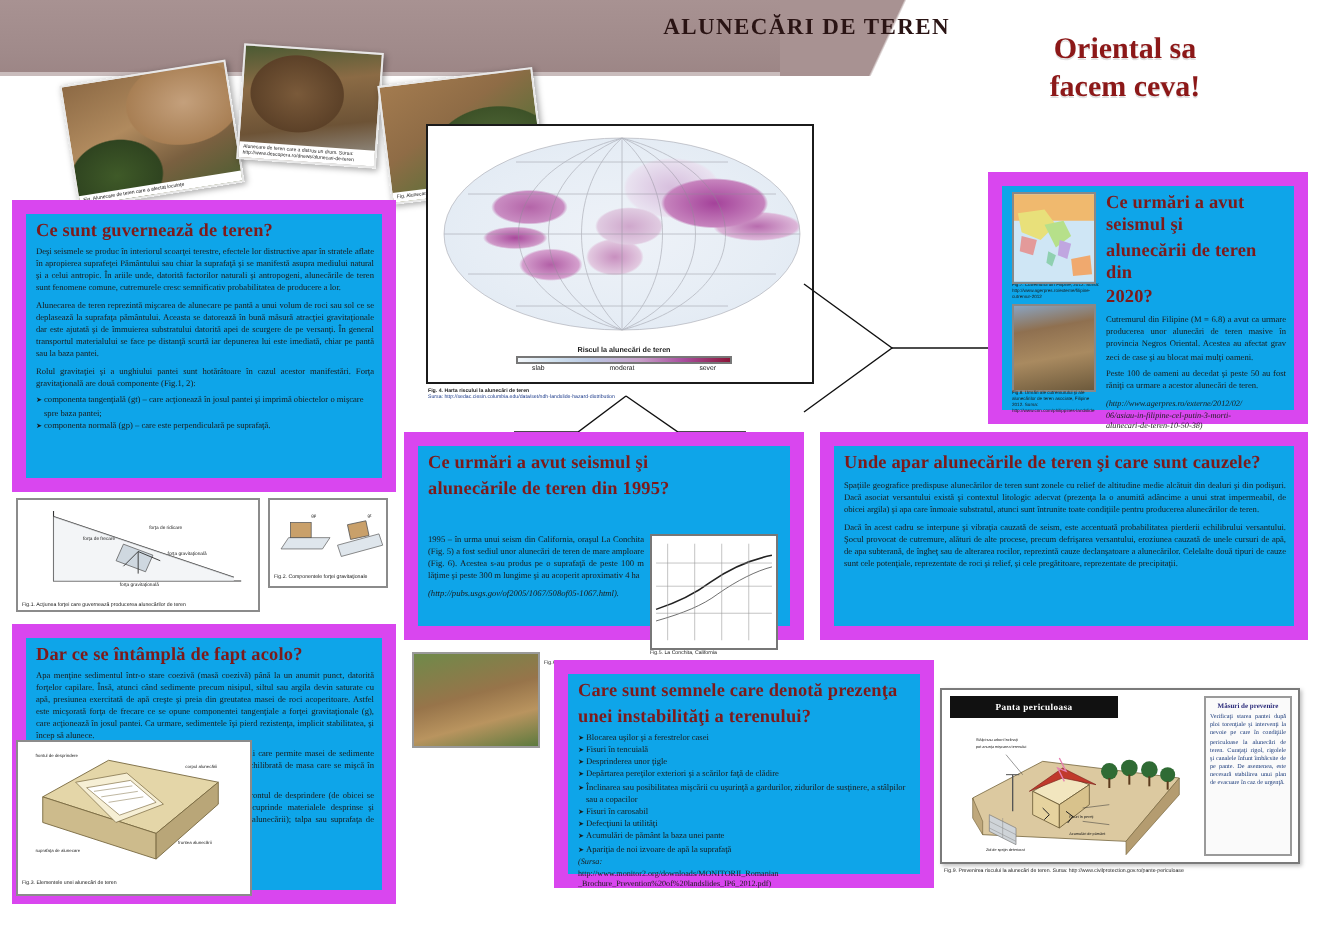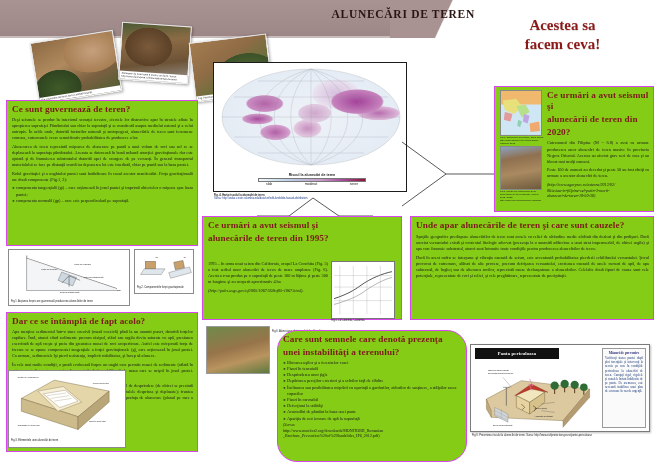--- a/index.html
+++ b/index.html
@@ -38,22 +38,22 @@
   }
   .slogan{
     position:absolute; right:10px; top:16px; width:175px;
     text-align:center; color:#8c1818; font-weight:bold;
     font-size:15px; line-height:1.25; font-family:"Liberation Serif", serif;
     text-shadow:0 1px 0 rgba(0,0,0,.12);
   }
 
   
   .box{
-    position:absolute; background:#84cc16;
-    border:1px solid #d946ef;
+    position:absolute; background:#0ea5e9;
+    border:7px solid #d946ef;
     padding:3px 4px 14px 5px;
   }
   h2.bt{
     margin:0 0 2px 0; font-size:9.2px; font-weight:bold; color:#7d1a1a;
     line-height:1.18; letter-spacing:.1px;
   }
   p.bp{
     margin:0 0 2.5px 0; font-size:4.3px; line-height:1.42; color:#1a1a1a;
     text-align:justify; text-justify:inter-word;
   }
@@ -155,21 +155,21 @@
 </head>
 <body>
 
 <div class="poster">
 
   <div class="header-band"></div>
   <div class="header-wedge2"></div>
   <div class="header-wedge"></div>
   <div class="poster-title">ALUNECĂRI  DE TEREN</div>
   <div class="slogan">
-    <div>Acestea sa</div>
+    <div>Oriental sa</div>
     <div>facem ceva!</div>
   </div>
 
   <div class="photo photo-shadow p1">
     <div class="cap">Fig. Alunecare de teren care a afectat locuinţe</div>
   </div>
   <div class="photo photo-shadow p2">
     <div class="cap">Alunecare de teren care a distrus un drum. Sursa: http://www.descopera.ro/dnews/alunecari-de-teren</div>
   </div>
   <div class="photo photo-shadow p3">
@@ -332,21 +332,21 @@
       </div>
     </div>
   </div>
 
   <div class="box" style="left:410px; top:216px; width:244px; height:104px;">
     <h2 class="bt" style="margin-bottom:3px">Unde apar alunecările de teren şi care sunt cauzele?</h2>
     <p class="bp">Spaţiile geografice predispuse alunecărilor de teren sunt zonele cu relief de altitudine medie alcătuit din dealuri şi din podişuri.  Dacă asociat versantului există şi contextul litologic adecvat  (prezenţa la o anumită adâncime a unui strat impermeabil, de obicei argila) şi apa care înmoaie substratul, atunci sunt întrunite toate condiţiile pentru producerea alunecărilor de teren.</p>
     <p class="bp last">Dacă în acest cadru se interpune şi vibraţia cauzată de seism, este accentuată probabilitatea pierderii echilibrului versantului. Şocul provocat de cutremure, alături de alte procese, precum defrişarea versantului, eroziunea cauzată de unele cursuri de apă, de apa subterană, de îngheţ sau de alterarea rocilor, reprezintă cauze declanşatoare a alunecărilor. Celelalte două tipuri de cauze sunt cele potenţiale, reprezentate de roci şi relief, şi cele pregătitoare, reprezentate de precipitaţii.</p>
   </div>
 
-  <div class="box" style="left:277px; top:330px; width:190px; height:132px;border-radius:20px;">
+  <div class="box" style="left:277px; top:330px; width:190px; height:114px;">
     <h2 class="bt">Care sunt semnele care denotă prezenţa</h2>
     <h2 class="bt" style="margin-bottom:2px">unei instabilităţi a terenului?</h2>
     <ul class="bullets">
       <li>Blocarea uşilor şi a ferestrelor casei</li>
       <li>Fisuri în tencuială</li>
       <li>Desprinderea unor ţigle</li>
       <li>Depărtarea pereţilor exteriori şi a scărilor faţă de clădire</li>
       <li>Înclinarea sau posibilitatea mişcării cu uşurinţă a gardurilor, zidurilor de susţinere, a stâlpilor sau a copacilor</li>
       <li>Fisuri în carosabil</li>
       <li>Defecţiuni la utilităţi</li>

